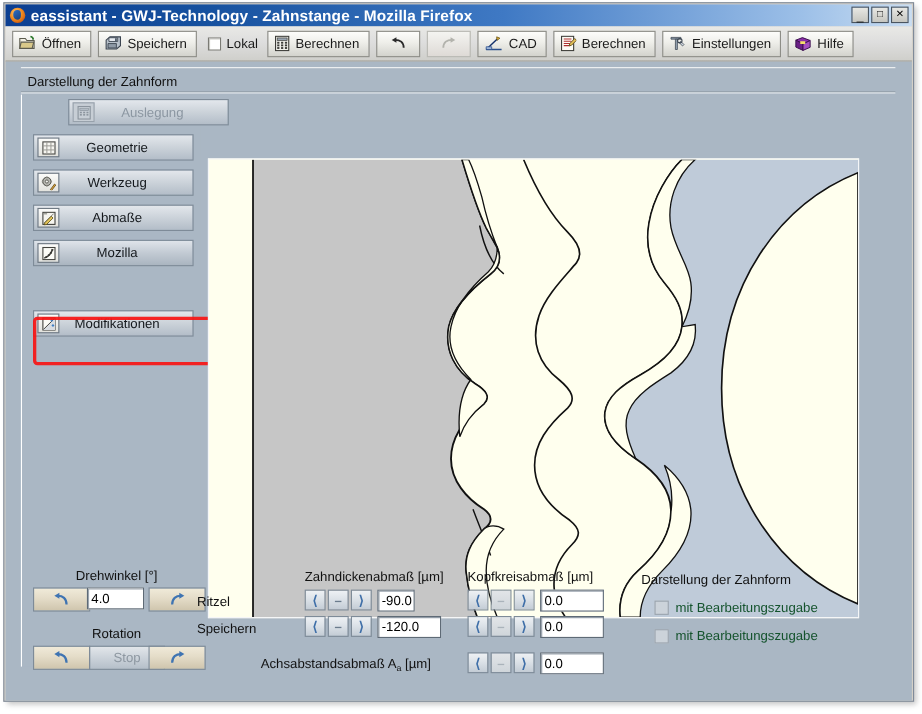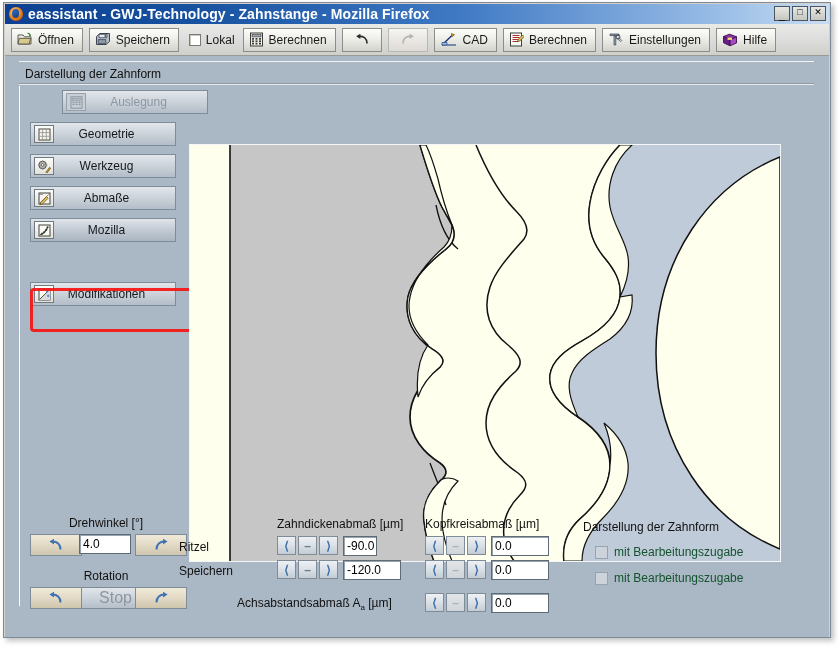--- a/index.html
+++ b/index.html
@@ -186,21 +186,21 @@
   }
   .rbtn {
     width: 52px; height: 22px;
     background: linear-gradient(to bottom,#f0ead9 0%, #e4dcc8 45%, #cfc5ad 100%);
     border: 1px solid #7e8b98;
     display: flex; align-items: center; justify-content: center;
   }
   .rbtn.stop {
     width: 69px;
     background: linear-gradient(to bottom,#e2e6ea 0%, #ccd3da 48%, #b5bfc9 100%);
-    font-size: 16px; color: #8d97a1;
+    font-size: 12px; color: #8d97a1;
   }
   .chk2 { display: flex; align-items: center; gap: 6px; }
   .cbox2 {
     width: 13px; height: 13px; background: #ccd3da;
     border: 1px solid #99a3ad;
   }
   .dim-txt { color: #14532d; font-size: 12px; }
   .sub { font-size: 8px; vertical-align: sub; }
 </style>
 </head>

